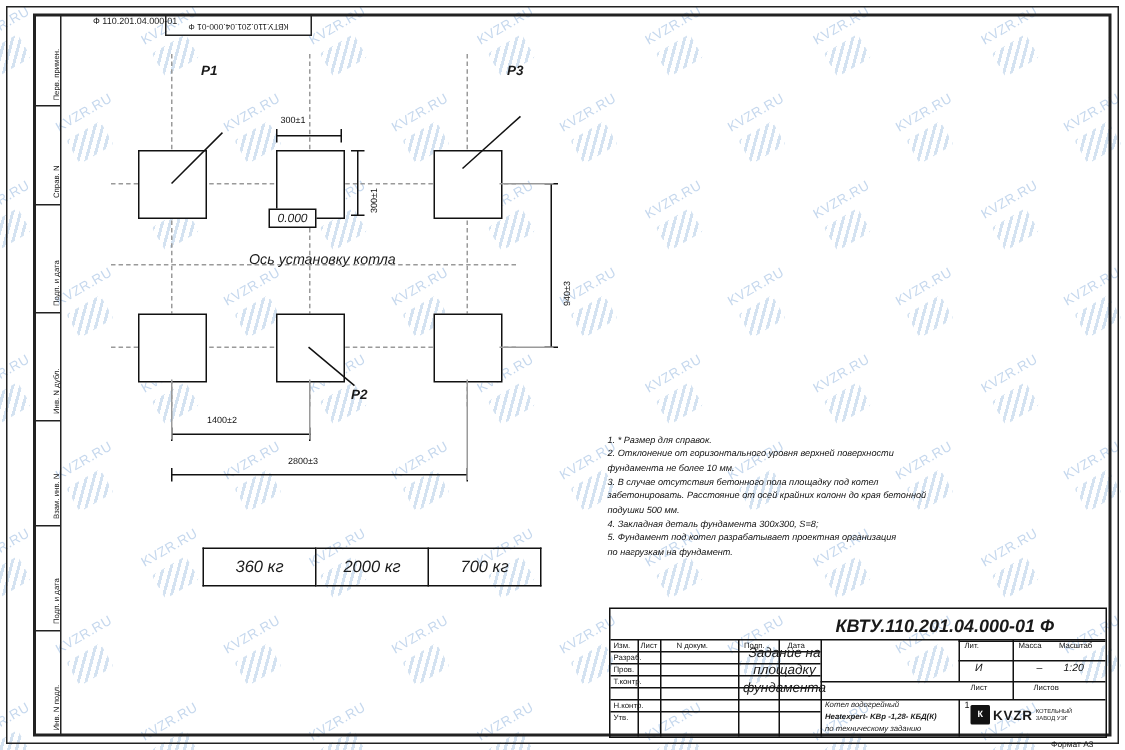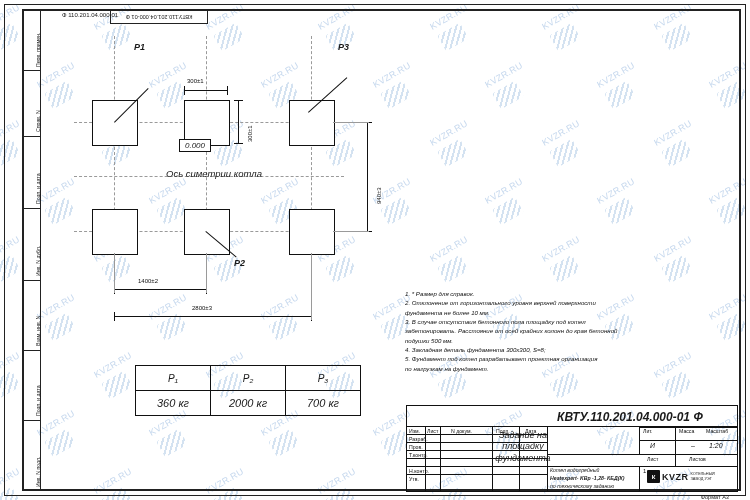--- a/index.html
+++ b/index.html
@@ -474,42 +474,37 @@
 
     <div class="dimline" style="left:58px;top:290px;width:198px;height:1px;"></div>
     <div class="dimline" style="left:58px;top:286px;width:1px;height:9px;"></div>
     <div class="dimline" style="left:255px;top:286px;width:1px;height:9px;"></div>
     <div class="dimline" style="left:255px;top:227px;width:1px;height:67px;background:#9a9a9a;"></div>
     <div class="dimlabel" style="left:136px;top:279px;">2800±3</div>
 
     <div class="zerobox" style="left: 123px; top: 113px;">
       <span>0.000</span>
     </div>
-    <div class="osstext" style="left:110px;top:142px;">Ось симетрии котла</div>
+    <div class="osstext" style="left:110px;top:142px;">Ось установку котла</div>
   </div>
 
   <div class="notes">
     <div>1. * Размер для справок.</div>
     <div>2. Отклонение от горизонтального уровня верхней поверхности</div>
     <div>фундамента не более 10 мм.</div>
     <div>3. В случае отсутствия бетонного пола площадку под котел</div>
     <div>забетонировать. Расстояние от осей крайних колонн до края бетонной</div>
     <div>подушки 500 мм.</div>
     <div>4. Закладная деталь фундамента  300х300, S=8;</div>
     <div>5. Фундамент под котел разрабатывает проектная организация</div>
     <div>по нагрузкам на фундамент.</div>
   </div>
 
   <table class="ptable">
     <tbody>
-        <tr>
-      <td class="h">P₁</td>
-      <td class="h">P₂</td>
-      <td class="h">P₃</td>
-    </tr>
     <tr>
       <td>360 кг</td>
       <td>2000 кг</td>
       <td>700 кг</td>
     </tr>
   </tbody>
     </table>
 
   <div class="tb">
 

